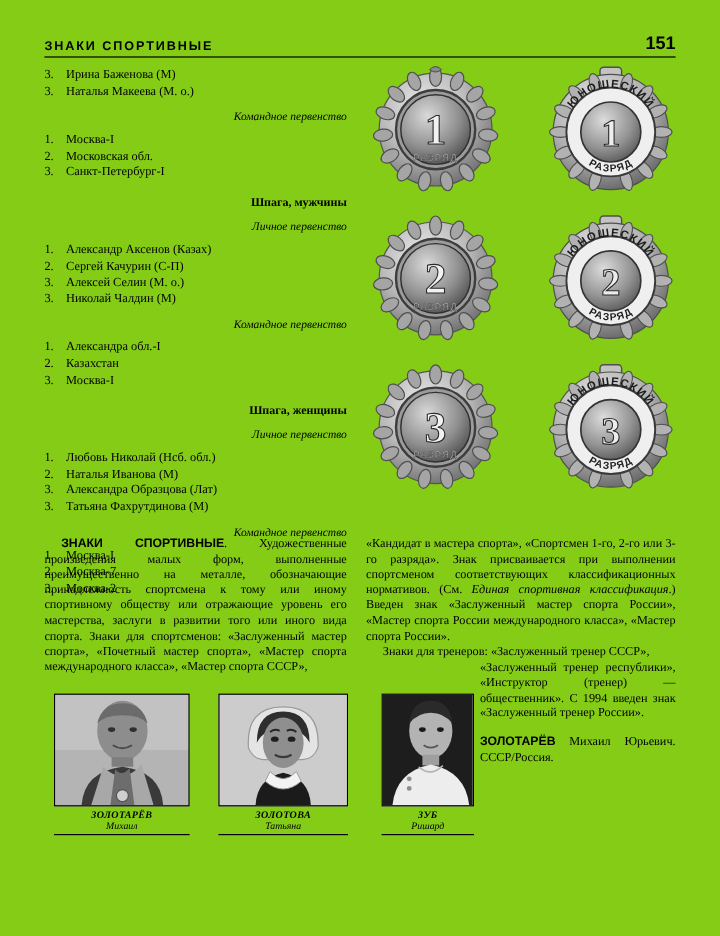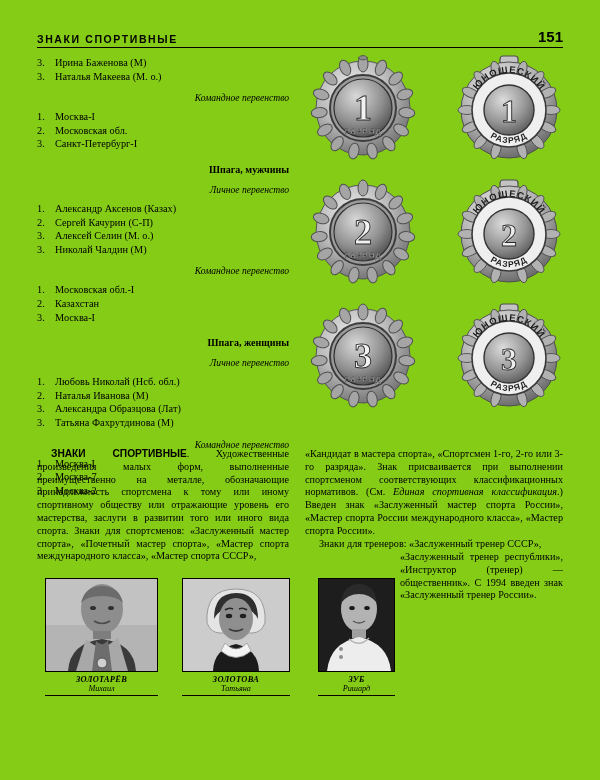--- a/index.html
+++ b/index.html
@@ -248,21 +248,21 @@
       </li>
       <li>
         <span class="num">3.</span>
         <span>Николай Чалдин (М)</span>
       </li>
     </ol>
     <div class="sub-head">Командное первенство</div>
     <ol class="results">
       <li>
         <span class="num">1.</span>
-        <span>Московская обл.-I</span>
+        <span>Александра обл.-I</span>
       </li>
       <li>
         <span class="num">2.</span>
         <span>Казахстан</span>
       </li>
       <li>
         <span class="num">3.</span>
         <span>Москва-I</span>
       </li>
     </ol>
@@ -532,20 +532,21 @@
     <p class="para first"><span class="entry-title">ЗНАКИ СПОРТИВНЫЕ</span><span>. Художественные произведения малых форм, выполненные преимущественно на металле, обозначающие принадлежность спортсмена к тому или иному спортивному обществу или отражающие уровень его мастерства, заслуги в развитии того или иного вида спорта. Знаки для спортсменов: «Заслуженный мастер спорта», «Почетный мастер спорта», «Мастер спорта международного класса», «Мастер спорта СССР»,</span></p>
   </div>
 
   <div class="article-right">
     <p class="para" style="text-indent:0"><span>«Кандидат в мастера спорта», «Спортсмен 1-го, 2-го или 3-го разряда». Знак присваивается при выполнении спортсменом соответствующих классификационных нормативов. (См. </span><em class="it">Единая спортивная классификация</em><span>.) Введен знак «Заслуженный мастер спорта России», «Мастер спорта России международного класса», «Мастер спорта России».</span></p>
     <p class="para">Знаки для тренеров: «Заслуженный тренер СССР»,</p>
   </div>
 
   <div class="article-right-narrow">
     <p class="para" style="text-indent:0">«Заслуженный тренер республики», «Инструктор (тренер) — общественник». С 1994 введен знак «Заслуженный тренер России».</p>
+    <p class="para" style="text-indent:0;margin-top:11px"><span class="bold-lead">ЗОЛОТАРЁВ</span><span> Михаил Юрьевич. СССР/Россия.</span></p>
   </div>
 
   <div class="photos">
 
     <div class="photo-cell" style="left:0px; width:113px;">
       <div class="photo-frame" style="width:111px;height:92px;">
         <svg class="ph-svg" width="111" height="92" viewBox="0 0 111 92" aria-hidden="true">
           <rect width="111" height="92" fill="#b4b4b4"></rect>
           <rect x="0" y="0" width="111" height="46" fill="#c2c2c2"></rect>
 

